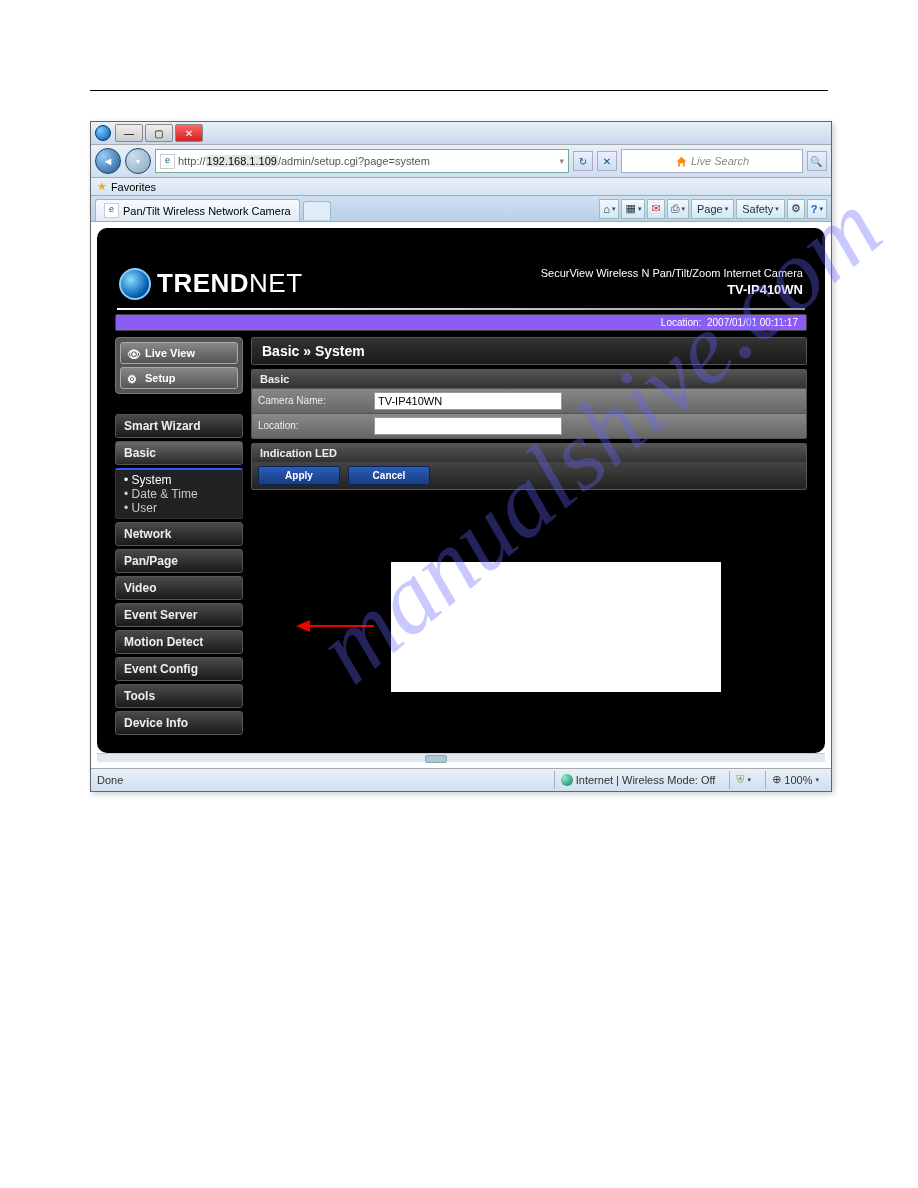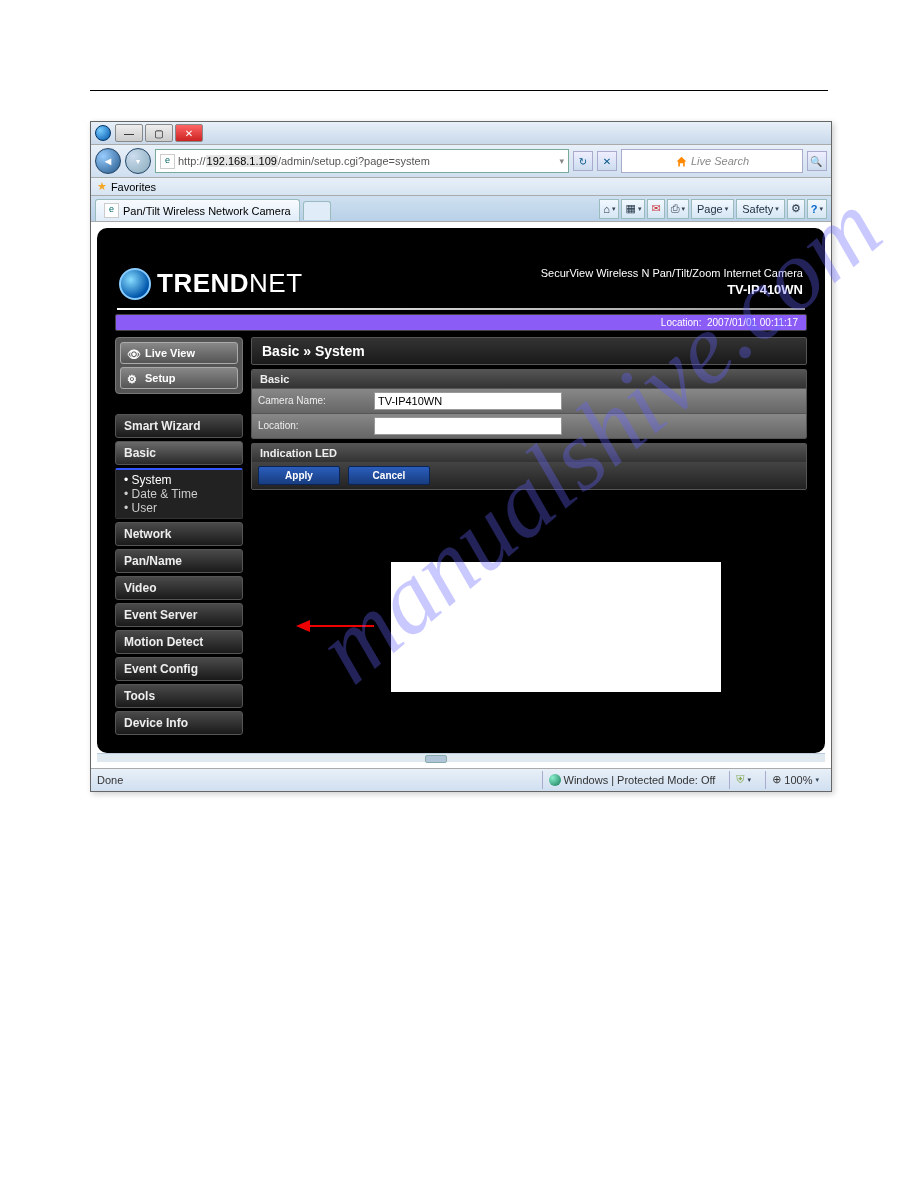--- a/index.html
+++ b/index.html
@@ -290,21 +290,21 @@
             </div>
             <div class="nav-spacer"></div>
             <div class="nav-item">Smart Wizard</div>
             <div class="nav-item active">Basic</div>
             <div class="nav-sub">
               <div class="sel">System</div>
               <div>Date &amp; Time</div>
               <div>User</div>
             </div>
             <div class="nav-item">Network</div>
-            <div class="nav-item">Pan/Name</div>
+            <div class="nav-item">Pan/Page</div>
             <div class="nav-item">Video</div>
             <div class="nav-item">Event Server</div>
             <div class="nav-item">Motion Detect</div>
             <div class="nav-item">Event Config</div>
             <div class="nav-item">Tools</div>
             <div class="nav-item">Device Info</div>
           </div>
 
           <div class="cam-main">
             <div class="breadcrumb-title">Basic » System</div>
@@ -342,21 +342,21 @@
       <div class="scroll-stub">
           <div class="scroll-thumb"></div>
         </div>
     </div>
 
     <div class="statusbar">
       <span class="status-left">Done</span>
       <span class="status-spacer"></span>
       <span class="status-seg">
         <span class="globe"></span>
-        <span>Windows | Protected Mode: Off</span>
+        <span>Internet | Wireless Mode: Off</span>
       </span>
       <span class="status-seg">
         <span style="color:#8a5;">⛨</span>
         <span class="mini-tri">▾</span>
       </span>
       <span class="status-seg zoom-seg">
         <span>⊕</span>
         <span>100%</span>
         <span class="mini-tri">▾</span>
       </span>

